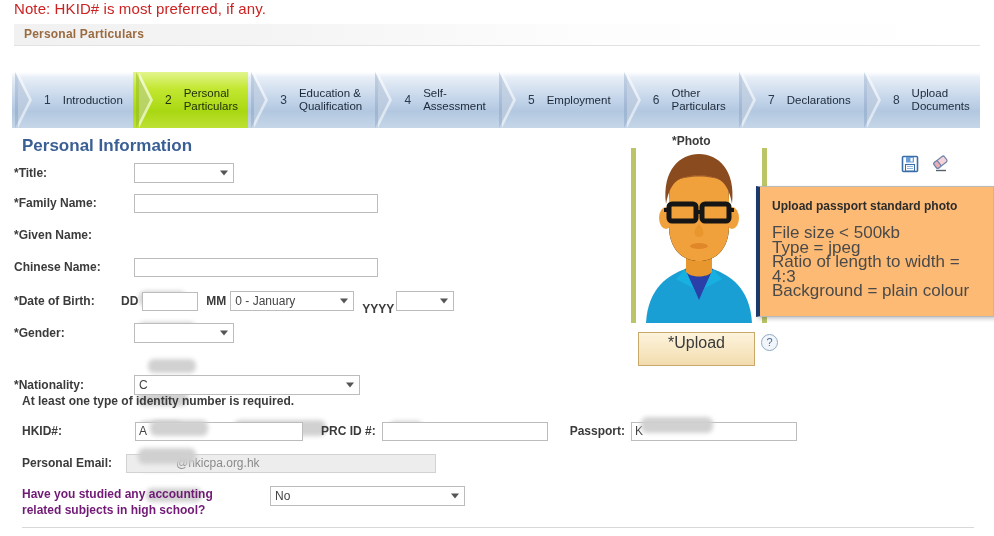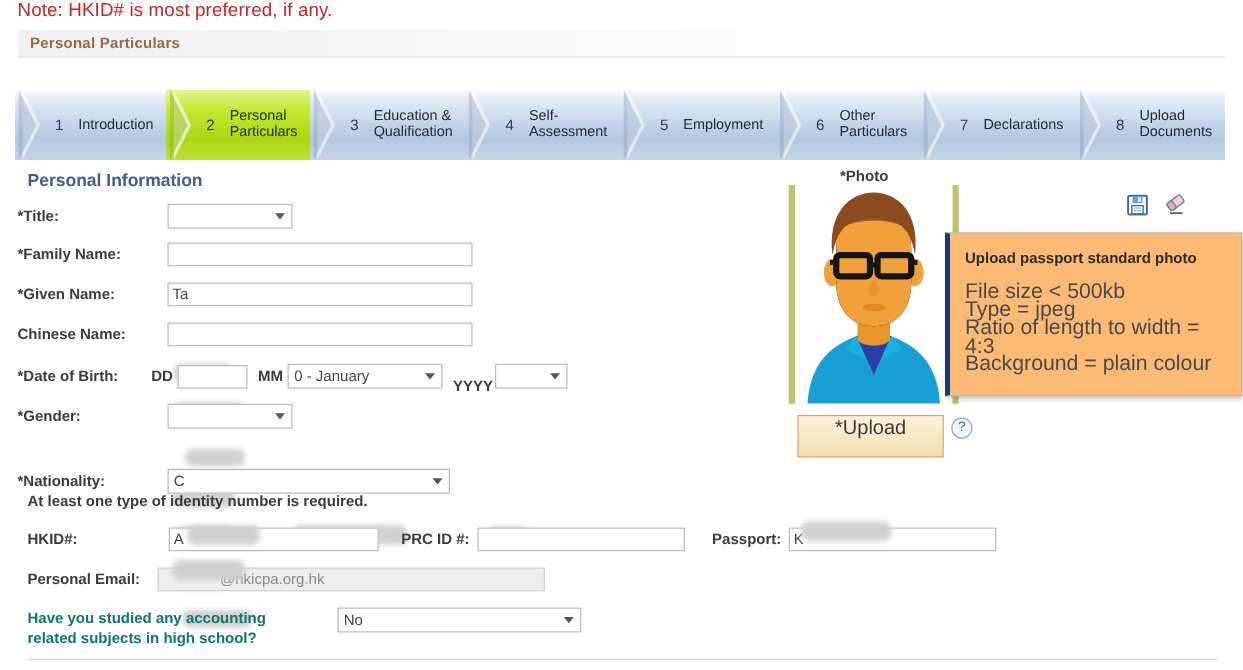--- a/index.html
+++ b/index.html
@@ -124,21 +124,21 @@
 
   
   .form-area {
     position: absolute;
     left: 0; top: 132px;
     width: 620px;
   }
   .panel-heading {
     position: absolute;
     left: 22px; top: 4px;
-    font-size: 14px;
+    font-size: 17px;
     font-weight: bold;
     color: #3a5f94;
   }
   .frow {
     position: absolute;
     left: 14px;
     height: 22px;
     display: flex;
     align-items: center;
   }
@@ -201,21 +201,21 @@
     left: 22px;
     font-size: 12px;
     font-weight: bold;
     color: #3b3b3b;
   }
   .qlabel {
     position: absolute;
     left: 22px;
     font-size: 12px;
     font-weight: bold;
-    color: #0f766e;
+    color: #701a75;
     line-height: 16px;
     width: 230px;
   }
   .divider {
     position: absolute;
     left: 22px;
     top: 527px;
     width: 952px;
     height: 1px;
     background: #d8d8d8;
@@ -366,23 +366,20 @@
   <div class="frow" style="top:60px;">
     <span class="flabel" style="width:120px;">*Family Name:</span>
     <span class="fld" style="width:244px;">
       <span></span>
     </span>
   </div>
   <span class="redact" style="left:138px; top:190px; width:58px; height:16px;"></span>
 
   <div class="frow" style="top:92px;">
     <span class="flabel" style="width:120px;">*Given Name:</span>
-    <span class="fld" style="width:244px;">
-      <span>Ta</span>
-    </span>
   </div>
   <span class="redact" style="left:148px; top:227px; width:48px; height:14px;"></span>
 
   <div class="frow" style="top:124px;">
     <span class="flabel" style="width:120px;">Chinese Name:</span>
     <span class="fld" style="width:244px;">
       <span></span>
     </span>
   </div>
   <span class="redact" style="left:138px; top:259px; width:50px; height:15px;"></span>

